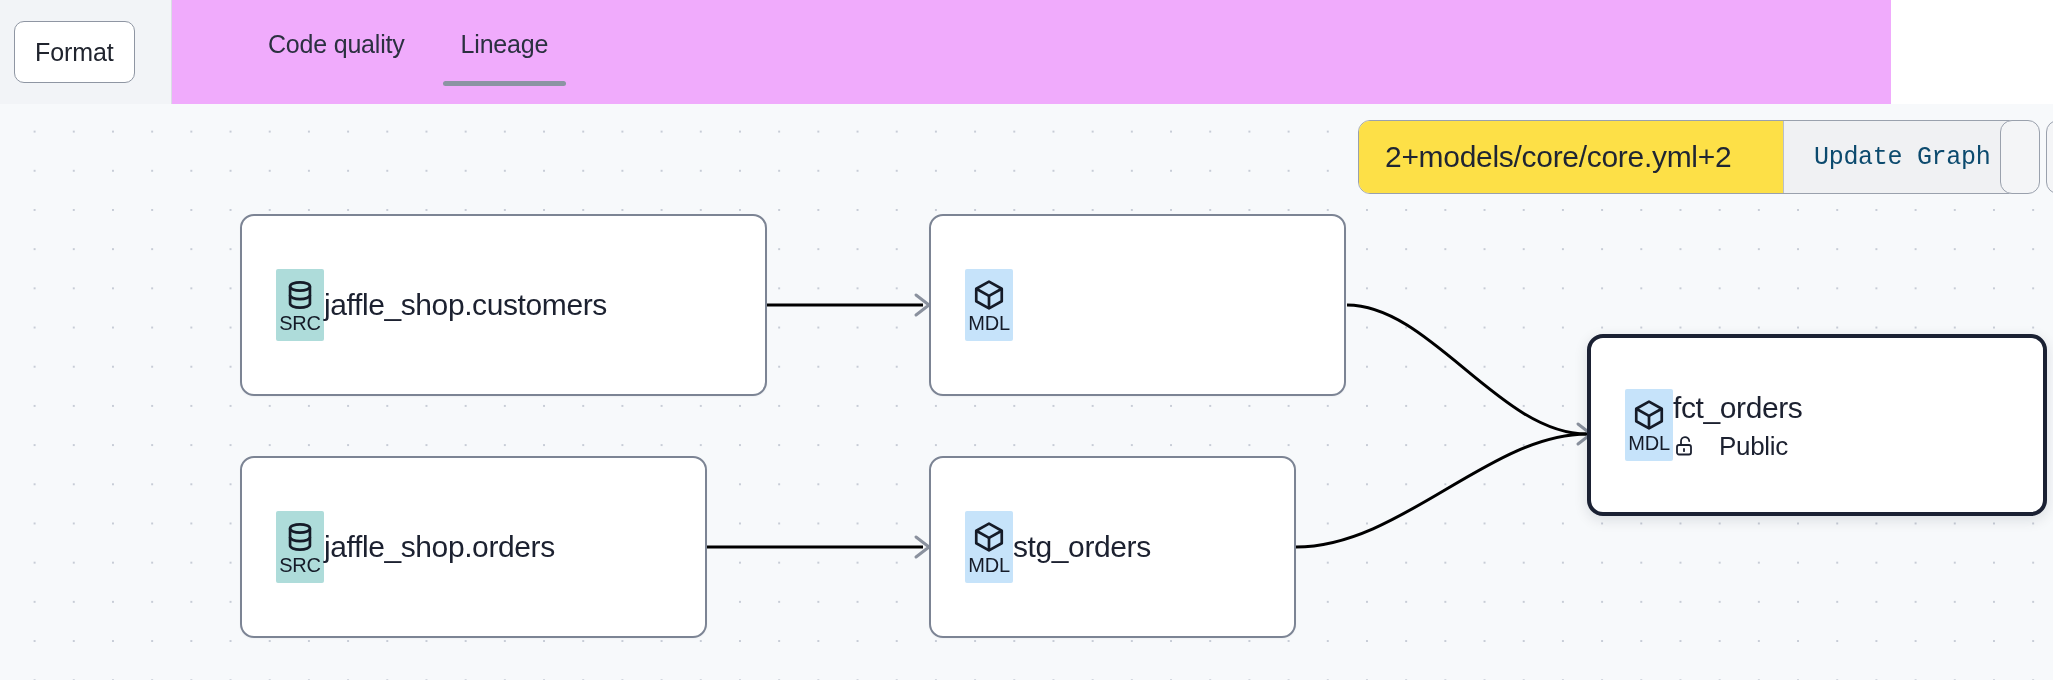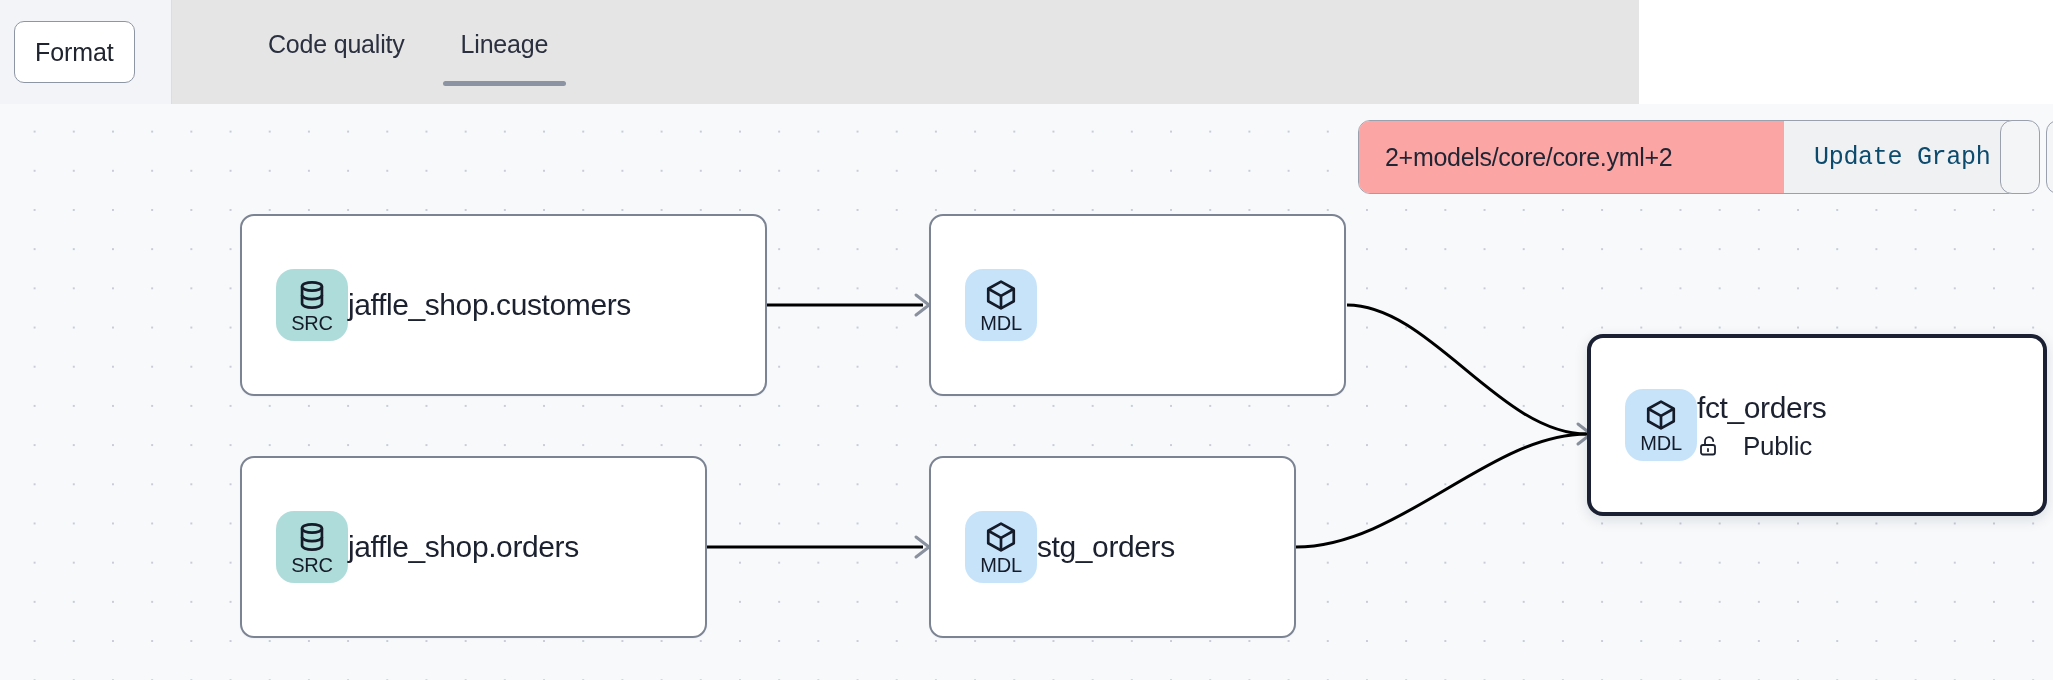--- a/index.html
+++ b/index.html
@@ -17,23 +17,23 @@
     position: relative;
     width: 2053px;
     height: 680px;
     background: #ffffff;
   }
 
   
   .header {
     position: absolute;
     top: 0; left: 0;
-    width: 1639px;
+    width: 1891px;
     height: 104px;
-    background: #e5e5e5;
+    background: #f0abfc;
     display: flex;
     align-items: flex-start;
   }
 
   .header-left {
     width: 172px;
     height: 104px;
     background: #f2f4f7;
     border-right: 1px solid #d9dde4;
     display: flex;
@@ -123,23 +123,23 @@
     cursor: pointer;
   }
 
   .node.selected {
     border: 4px solid #1b2133;
     border-radius: 16px;
     box-shadow: 0 4px 14px rgba(20,25,40,0.12);
   }
 
   .badge {
-    width: 72px;
+    width: 48px;
     height: 72px;
-    border-radius: 18px;
+    border-radius: 2px;
     display: flex;
     flex-direction: column;
     align-items: center;
     justify-content: center;
     flex: 0 0 auto;
     gap: 1px;
   }
   .badge.src { background: #aedcda; }
   .badge.mdl { background: #c6e3fa; }
 
@@ -191,23 +191,23 @@
     align-items: stretch;
     background: #ffffff;
     border: 1.5px solid #9aa1ad;
     border-radius: 12px;
     overflow: hidden;
   }
 
   .selector-input {
     border: none;
     outline: none;
-    background: #fca5a5;
+    background: #fde047;
     padding: 0 26px;
-    font-size: 25px;
+    font-size: 30px;
     color: #1f2533;
     font-family: "Liberation Sans", sans-serif;
     width: 424px;
     letter-spacing: -0.3px;
   }
   .selector-input::placeholder { color: #9aa1ad; }
 
   .update-graph-button {
     border: none;
     border-left: 1.5px solid #b9bfc9;

